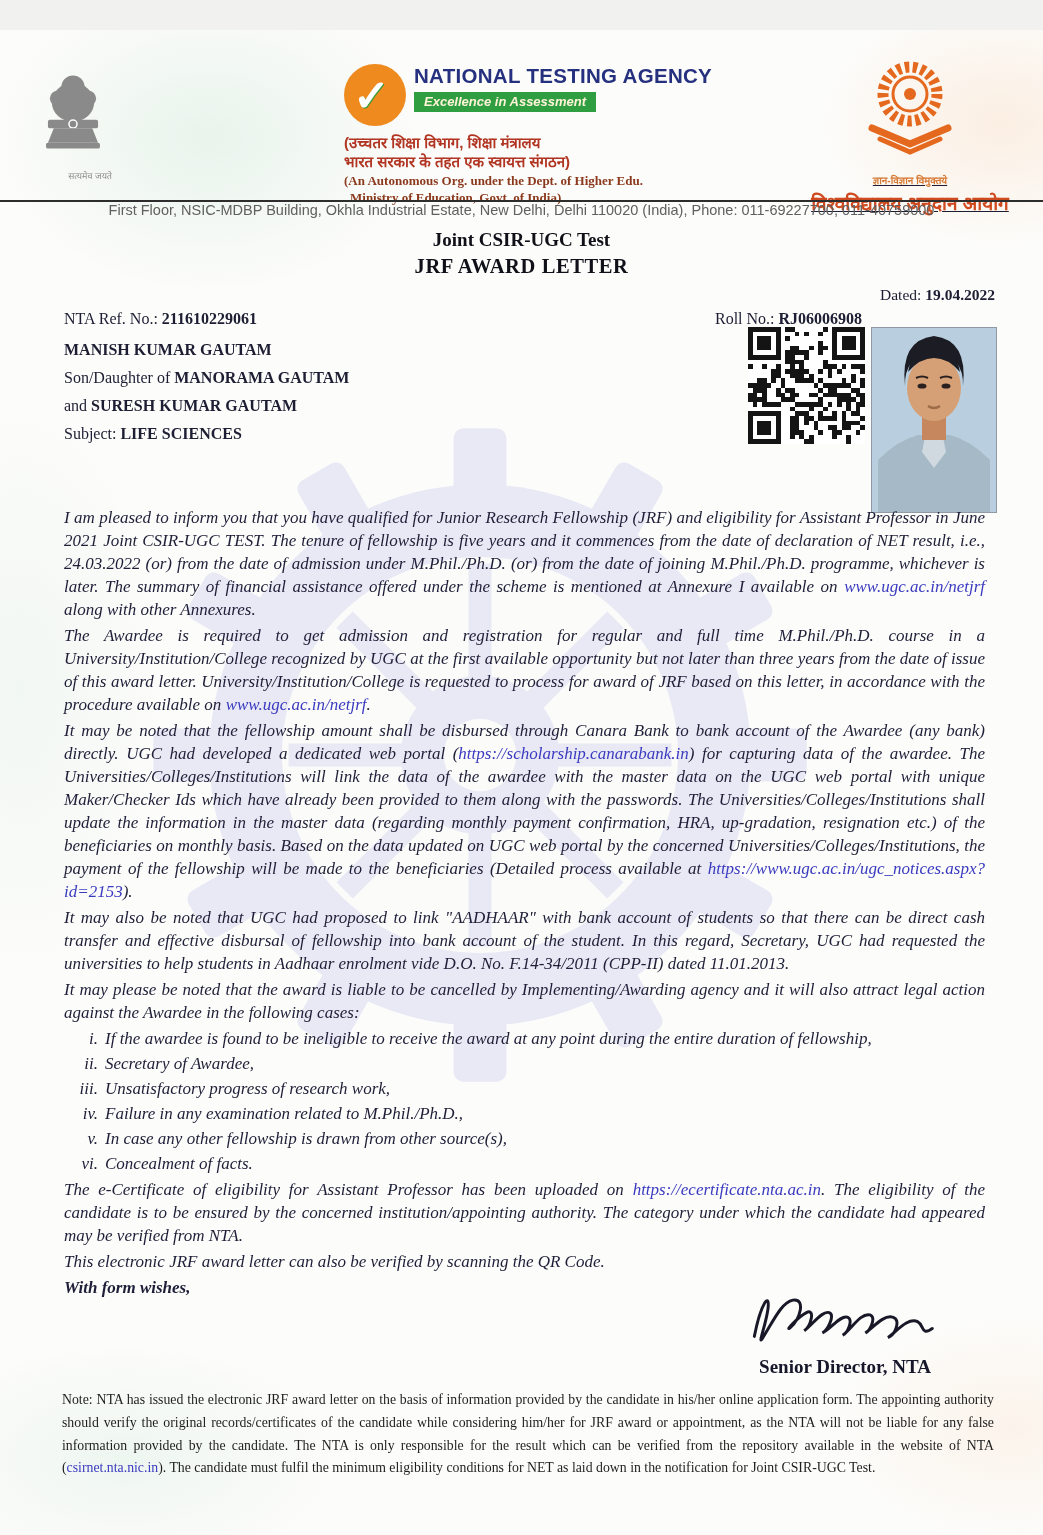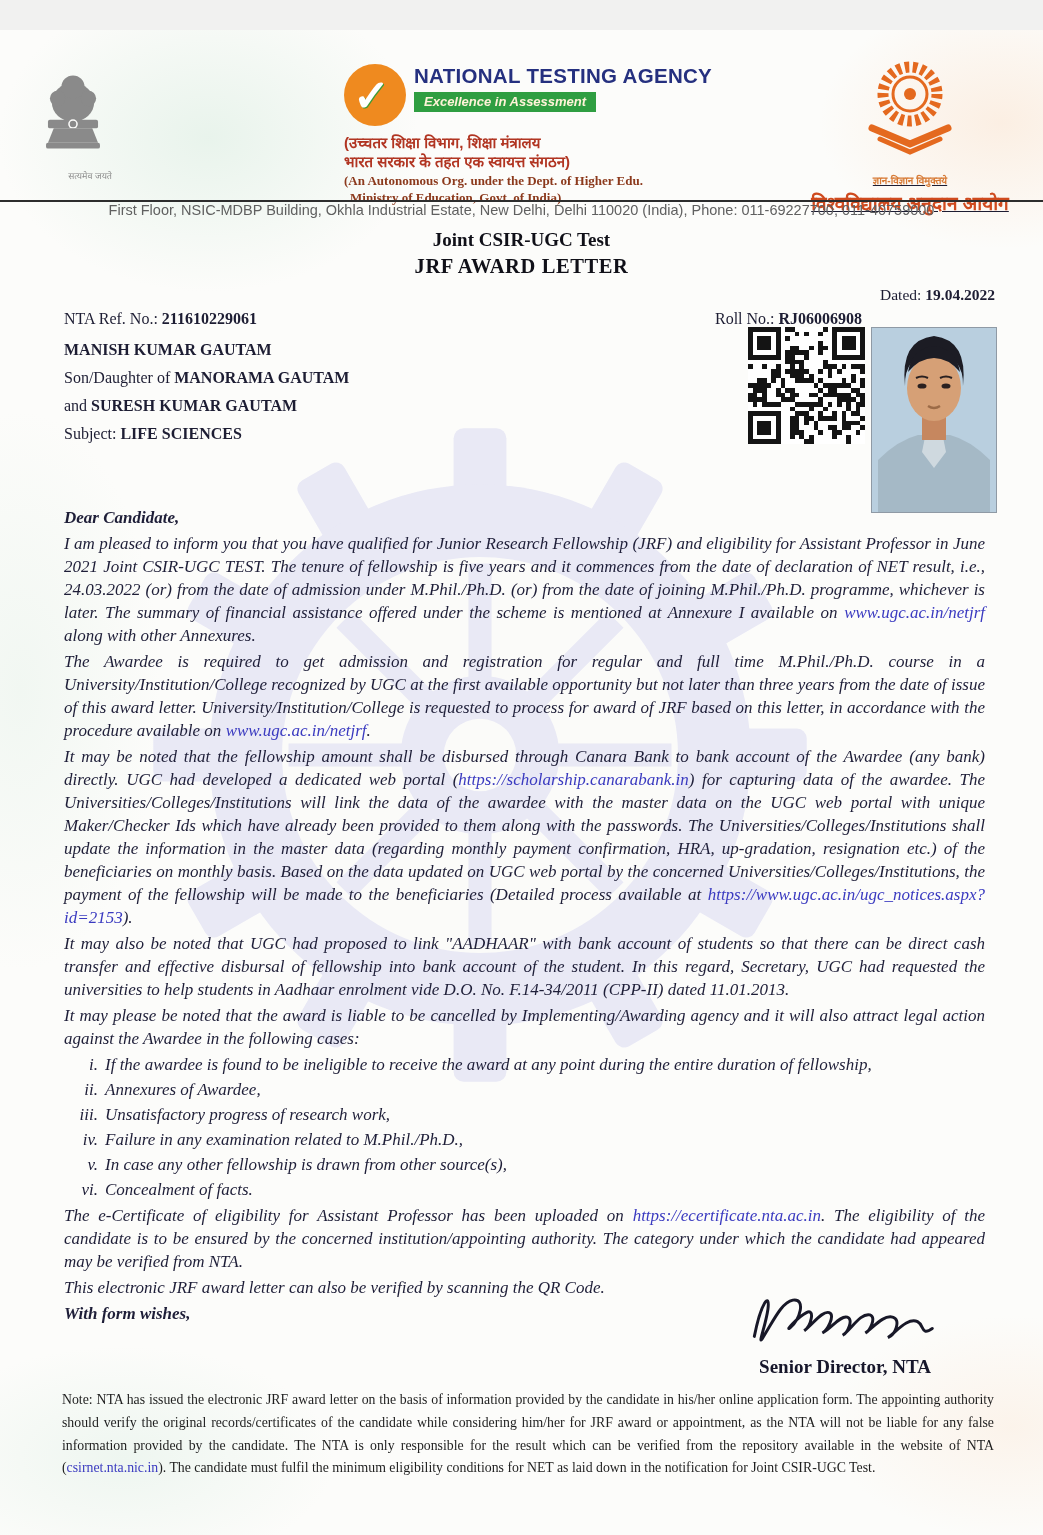--- a/index.html
+++ b/index.html
@@ -410,34 +410,33 @@
         <path d="M36 44 Q40 20 62 18 Q84 20 88 44 Q76 30 62 30 Q48 30 36 44 Z" fill="#1c1c24"></path>
         <ellipse cx="50" cy="58" rx="4.5" ry="2.6" fill="#2a2020"></ellipse>
         <ellipse cx="74" cy="58" rx="4.5" ry="2.6" fill="#2a2020"></ellipse>
         <path d="M44 50 Q50 47 56 50" stroke="#2a2020" stroke-width="2" fill="none"></path>
         <path d="M68 50 Q74 47 80 50" stroke="#2a2020" stroke-width="2" fill="none"></path>
         <path d="M56 78 Q62 82 68 78" stroke="#9c6b47" stroke-width="2.4" fill="none"></path>
       </svg>
     </div>
 
     <div class="abs letter-body">
-      <p class="salut">Dear Candidate,</p>
       <p><span class="seg-n">I am pleased to inform you that you have qualified for Junior Research Fellowship (JRF) and eligibility for Assistant Professor in June 2021 Joint CSIR-UGC TEST. The tenure of fellowship is five years and it commences from the date of declaration of NET result, i.e., </span><span class="seg-b">24.03.2022</span><span class="seg-n"> (or) from the date of admission under M.Phil./Ph.D. (or) from the date of joining M.Phil./Ph.D. programme, whichever is later. The summary of financial assistance offered under the scheme is mentioned at </span><span class="seg-b">Annexure I</span><span class="seg-n"> available on </span><span class="seg-link">www.ugc.ac.in/netjrf</span><span class="seg-n"> along with other Annexures.</span></p>
       <p><span class="seg-n">The Awardee is required to get admission and registration for regular and full time </span><span class="seg-b">M.Phil./Ph.D.</span><span class="seg-n"> course in a University/Institution/College recognized by UGC at the first available opportunity </span><span class="seg-b">but not later than three years</span><span class="seg-n"> from the date of issue of this award letter. University/Institution/College is requested to process for award of JRF based on this letter, in accordance with the procedure available on </span><span class="seg-link">www.ugc.ac.in/netjrf</span><span class="seg-n">.</span></p>
       <p><span class="seg-n">It may be noted that the fellowship amount shall be disbursed through Canara Bank to bank account of the Awardee (any bank) directly. UGC had developed a dedicated web portal (</span><span class="seg-link">https://scholarship.canarabank.in</span><span class="seg-n">) for capturing data of the awardee. The Universities/Colleges/Institutions will link the data of the awardee with the master data on the UGC web portal with unique Maker/Checker Ids which have already been provided to them along with the passwords. The Universities/Colleges/Institutions shall update the information in the master data (regarding monthly payment confirmation, HRA, up-gradation, resignation etc.) of the beneficiaries on monthly basis. Based on the data updated on UGC web portal by the concerned Universities/Colleges/Institutions, the payment of the fellowship will be made to the beneficiaries (Detailed process available at </span><span class="seg-link">https://www.ugc.ac.in/ugc_notices.aspx?id=2153</span><span class="seg-n">).</span></p>
       <p><span class="seg-n">It may also be noted that UGC had proposed to link </span><span class="seg-b">"AADHAAR"</span><span class="seg-n"> with bank account of students so that there can be direct cash transfer and effective disbursal of fellowship into bank account of the student. In this regard, Secretary, UGC had requested the universities to help students in Aadhaar enrolment vide D.O. No. F.14-34/2011 (CPP-II) dated 11.01.2013.</span></p>
       <p><span class="seg-n">It may please be noted that the award is liable to be cancelled by Implementing/Awarding agency and it will also attract legal action against the Awardee in the following cases:</span></p>
       <div class="cases">
           <div class="list-row">
             <span class="list-marker">i.</span>
             <span class="list-text">If the awardee is found to be ineligible to receive the award at any point during the entire duration of fellowship,</span>
           </div>
           <div class="list-row">
             <span class="list-marker">ii.</span>
-            <span class="list-text">Annexures of Awardee,</span>
+            <span class="list-text">Secretary of Awardee,</span>
           </div>
           <div class="list-row">
             <span class="list-marker">iii.</span>
             <span class="list-text">Unsatisfactory progress of research work,</span>
           </div>
           <div class="list-row">
             <span class="list-marker">iv.</span>
             <span class="list-text">Failure in any examination related to M.Phil./Ph.D.,</span>
           </div>
           <div class="list-row">

